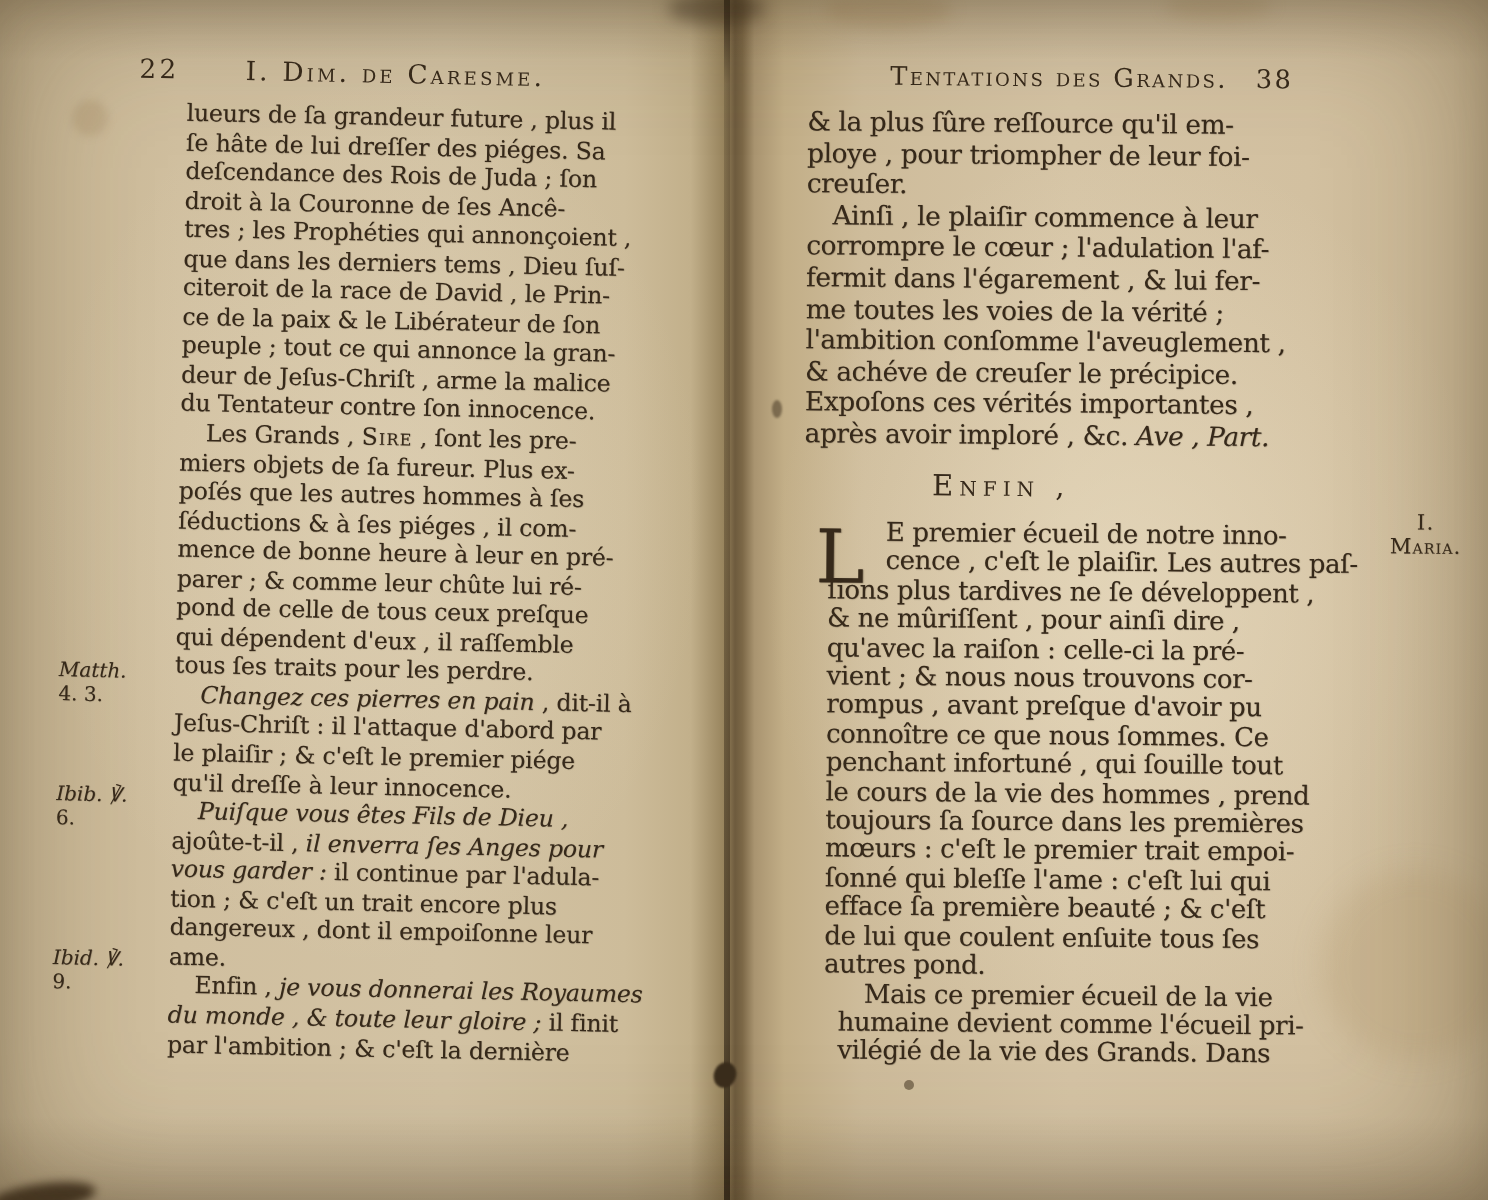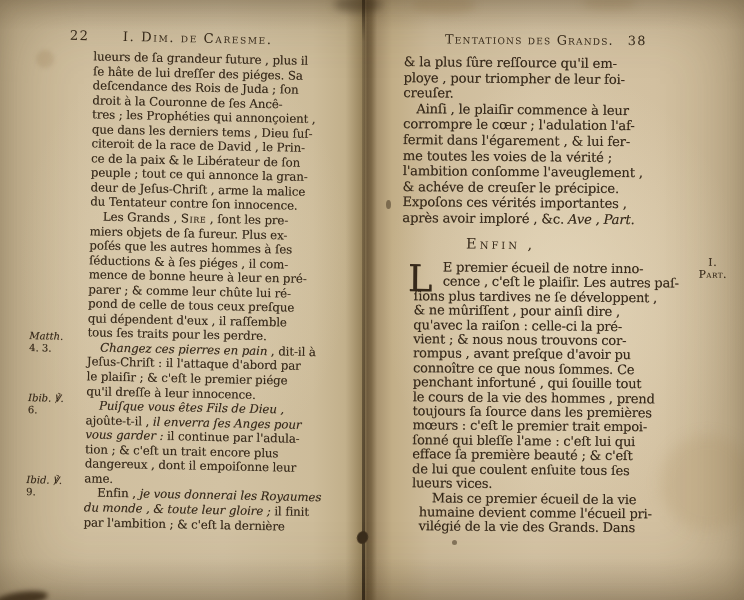--- a/index.html
+++ b/index.html
@@ -172,28 +172,28 @@
         <div class="line"><span class="seg-n">vient ; &amp; nous nous trouvons cor-</span></div>
         <div class="line"><span class="seg-n">rompus , avant preſque d'avoir pu</span></div>
         <div class="line"><span class="seg-n">connoître ce que nous ſommes. Ce</span></div>
         <div class="line"><span class="seg-n">penchant infortuné , qui ſouille tout</span></div>
         <div class="line"><span class="seg-n">le cours de la vie des hommes , prend</span></div>
         <div class="line"><span class="seg-n">toujours ſa ſource dans les premières</span></div>
         <div class="line"><span class="seg-n">mœurs : c'eſt le premier trait empoi-</span></div>
         <div class="line"><span class="seg-n">ſonné qui bleſſe l'ame : c'eſt lui qui</span></div>
         <div class="line"><span class="seg-n">efface ſa première beauté ; &amp; c'eſt</span></div>
         <div class="line"><span class="seg-n">de lui que coulent enſuite tous ſes</span></div>
-        <div class="line"><span class="seg-n">lueurs vices.</span></div>
+        <div class="line"><span class="seg-n">autres pond.</span></div>
         <div class="line ind"><span class="seg-n">Mais ce premier écueil de la vie</span></div>
         <div class="line"><span class="seg-n">humaine devient comme l'écueil pri-</span></div>
         <div class="line"><span class="seg-n">vilégié de la vie des Grands. Dans</span></div>
       </div>
     <div class="note" id="note-part">
         <div class="line"><span class="seg-n">I.</span></div>
-        <div class="line"><span class="seg-sc">Part.</span></div>
+        <div class="line"><span class="seg-sc">Maria.</span></div>
       </div>
   </div>
 
   <div class="artifact" id="gutter-top"></div>
   <div class="artifact" id="fold-line"></div>
   <div class="artifact" id="ink-blob"></div>
   <div class="artifact" id="speck-small"></div>
   <div class="artifact" id="speck-mid"></div>
   <div class="artifact" id="stain-top1"></div>
   <div class="artifact" id="stain-top2"></div>

